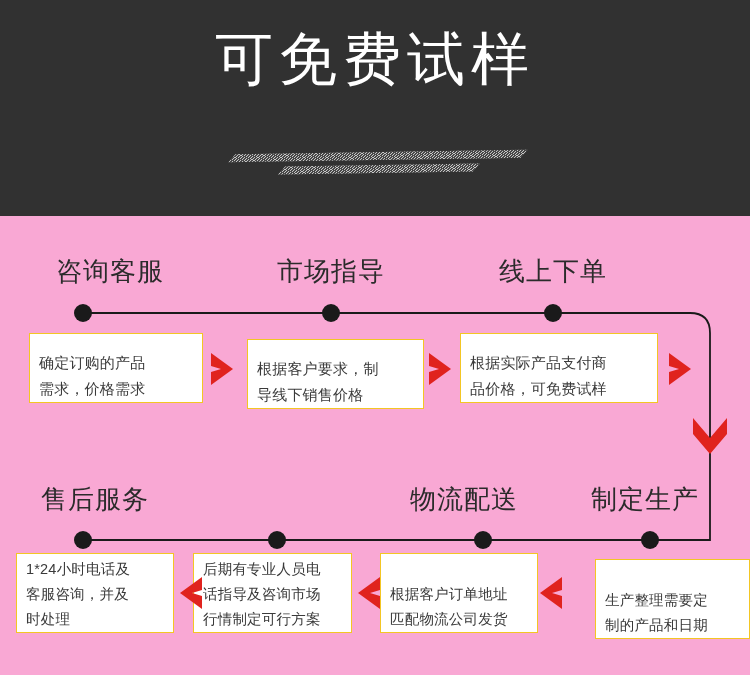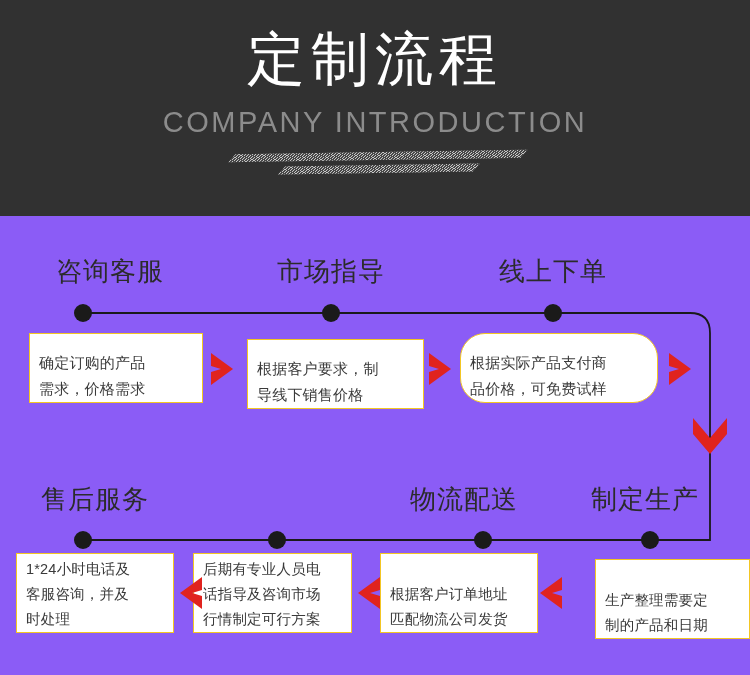--- a/index.html
+++ b/index.html
@@ -51,21 +51,21 @@
     transform:skewX(-42deg) rotate(-0.9deg);
   }
   #deco-bar-2{
     left:283px;top:165px;width:192px;height:8px;
     transform:skewX(-42deg) rotate(-0.9deg);
   }
 
   
   #flow{
     position:absolute;left:0;top:216px;width:750px;height:459px;
-    background:#8b5cf6;
+    background:#f9a8d4;
   }
   #flow-svg{position:absolute;left:0;top:0;width:750px;height:459px;}
 
   
   .stage-label{
     position:absolute;
     color:#2b2b2b;
     font-size:26px;
     line-height:30px;
     white-space:nowrap;
@@ -93,22 +93,21 @@
   }
   .row-bottom .flow-box-text{font-size:14.5px;line-height:25px;}
 
   
   .chev{position:absolute;}
 </style>
 </head>
 <body>
 
 <div id="header">
-  <div id="header-title">定制流程</div>
-  <div id="header-subtitle">COMPANY INTRODUCTION</div>
+  <div id="header-title">可免费试样</div>
   <div class="deco-bar" id="deco-bar-1"></div>
   <div class="deco-bar" id="deco-bar-2"></div>
 </div>
 
 <div id="flow">
 
   <svg id="flow-svg" viewBox="0 0 750 459">
 
     <path d="M 83 97 L 690 97 Q 710 97 710 117 L 710 324 Q 710 324 700 324 L 650 324" fill="none" stroke="#1a1a1a" stroke-width="1.8"></path>
 
@@ -133,21 +132,21 @@
   <div class="stage-label" style="left:553px;top:40px;">线上下单</div>
 
   <div class="flow-box row-top" style="left:29px;top:117px;width:174px;height:70px;">
     <div class="flow-box-text">确定订购的产品
 需求，价格需求</div>
   </div>
   <div class="flow-box row-top" style="left:247px;top:123px;width:177px;height:70px;">
     <div class="flow-box-text">根据客户要求，制
 导线下销售价格</div>
   </div>
-  <div class="flow-box row-top" style="left:460px;top:117px;width:198px;height:70px;border-radius:25px;">
+  <div class="flow-box row-top" style="left:460px;top:117px;width:198px;height:70px;">
     <div class="flow-box-text">根据实际产品支付商
 品价格，可免费试样</div>
   </div>
 
   <svg class="chev" style="left:207px;top:135px;" width="32" height="36" viewBox="0 0 32 36">
     <path d="M 4 2 L 26 18 L 4 34 L 4 21 L 14 18 L 4 15 Z" fill="#e0231e"></path>
   </svg>
   <svg class="chev" style="left:425px;top:135px;" width="32" height="36" viewBox="0 0 32 36">
     <path d="M 4 2 L 26 18 L 4 34 L 4 21 L 14 18 L 4 15 Z" fill="#e0231e"></path>
   </svg>

